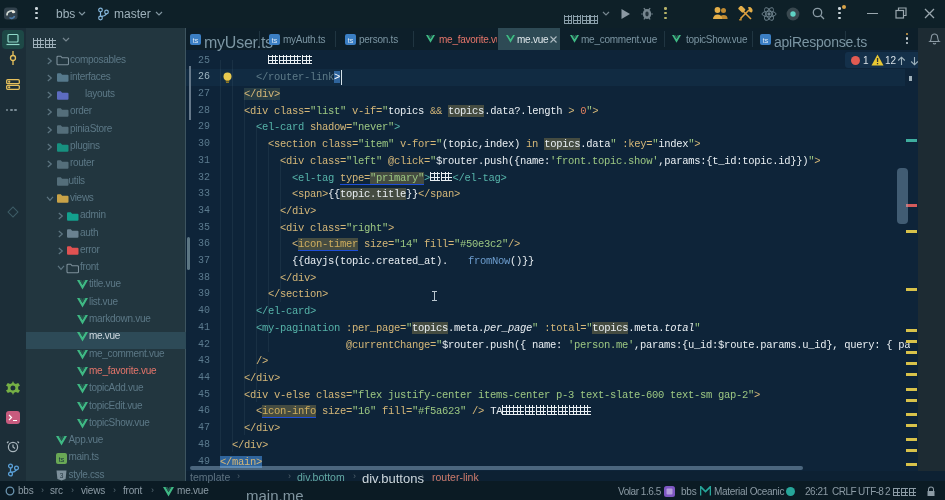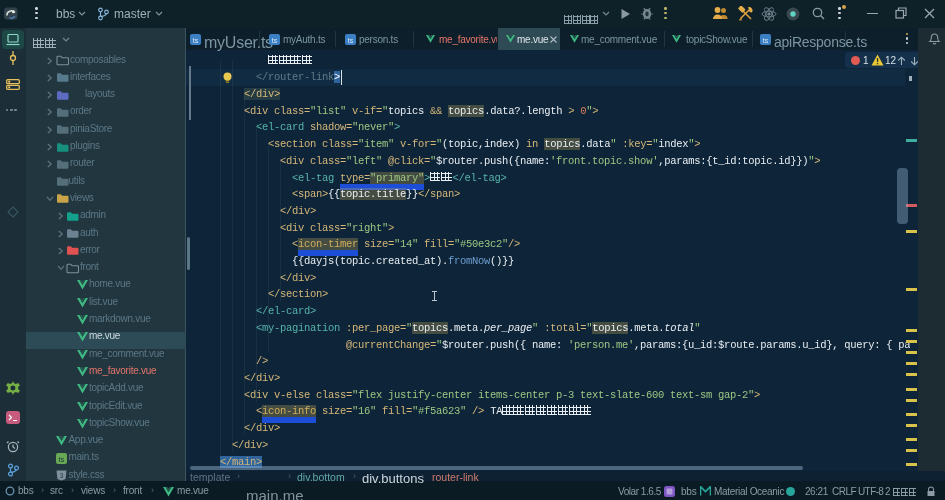--- a/index.html
+++ b/index.html
@@ -28,25 +28,25 @@
 .ck9{width:8px;height:9px;margin-right:.8px;vertical-align:-0.5px;}
 
 #code{position:absolute;left:220px;top:52.65px;width:690px;overflow:hidden;}
 #code pre{margin:0;font:10.5px/16.7px "Liberation Mono",monospace;letter-spacing:-0.3px;color:#dbe4ea;white-space:pre;}
 #gut{position:absolute;left:186px;top:52.65px;width:24px;text-align:right;}
 #gut pre{margin:0;font:10px/16.7px "Liberation Mono",monospace;color:#5b7a8e;}
 .tag{color:#d5b778;}
 .cmp{color:#56b3a9;}
 .str{color:#9cc782;}
 .num{color:#e0805f;}
-.fn{color:#6c9ccd;}
+.fn{color:#6c9ccd;margin-left:20px;}
 .dim{color:#5d7a88;}
 .it{font-style:italic;}
 .hl{background:rgba(213,181,87,.28);}
-.ul{border-bottom:6px solid #1d4ed8;}
+.ul{border-bottom:1px solid #1d4ed8;}
 .blue{background:#2f649c;}
 </style></head>
 <body>
 <div id="stage">
 <div class="abs" id="topbar"></div>
 <div class="abs" id="leftstrip"></div>
 <div class="abs" id="treehdr"></div>
 <div class="abs" id="tabrow"></div>
 <div class="abs" id="tree"></div>
 <div class="abs" id="editor"></div>
@@ -57,20 +57,47 @@
 
 <div class="abs" style="left:186px;top:69.35px;width:719px;height:16.7px;background:#112b42;"></div>
 
 <div class="abs" style="left:219.5px;top:60px;width:1px;height:400px;background:rgba(163,190,200,.08);"></div>
 <div class="abs" style="left:231.5px;top:60px;width:1px;height:392px;background:rgba(163,190,200,.08);"></div>
 <div class="abs" style="left:243.5px;top:93px;width:1px;height:342px;background:rgba(163,190,200,.08);"></div>
 <div class="abs" style="left:255.5px;top:126px;width:1px;height:276px;background:rgba(163,190,200,.08);"></div>
 <div class="abs" style="left:267.5px;top:143px;width:1px;height:209px;background:rgba(163,190,200,.08);"></div>
 <div class="abs" style="left:279.5px;top:160px;width:1px;height:142px;background:rgba(163,190,200,.08);"></div>
 
+<div id="gut">
+      <pre>25
+<span style="color:#9fb6c2">26</span>
+27
+28
+29
+30
+31
+32
+33
+34
+35
+36
+37
+38
+39
+40
+41
+42
+43
+44
+45
+46
+47
+48
+49</pre>
+    </div>
 
 <div id="code">
       <pre style="color:#e8eef2">        <span class="cjk ck10"></span><span class="cjk ck10"></span><span class="cjk ck10"></span><span class="cjk ck10"></span>
 <span class="dim">      &lt;/router-link</span><span class="blue" style="color:#fff">&gt;</span>
 <span class="tag">    <span style="background:rgba(150,170,120,.18)">&lt;/div&gt;</span></span>
 <span class="tag">    &lt;div class=</span><span class="str">"list"</span><span class="tag"> v-if=</span><span class="str">"</span>topics <span class="tag">&amp;&amp;</span> <span class="hl">topics</span>.data?.length <span class="tag">&gt;</span> <span class="num">0</span><span class="str">"</span><span class="tag">&gt;</span>
 <span class="cmp">      &lt;el-card</span><span class="tag"> shadow=</span><span class="str">"never"</span><span class="cmp">&gt;</span>
 <span class="tag">        &lt;section class=</span><span class="str">"item"</span><span class="tag"> v-for=</span><span class="str">"</span>(topic,index) <span class="tag">in</span> <span class="hl">topics</span>.data<span class="str">"</span><span class="tag"> :key=</span><span class="str">"</span>index<span class="str">"</span><span class="tag">&gt;</span>
 <span class="tag">          &lt;div class=</span><span class="str">"left"</span><span class="tag"> @click=</span><span class="str">"</span>$router.push({name:<span class="str">'front.topic.show'</span>,params:{t_id:topic.id}})<span class="str">"</span><span class="tag">&gt;</span>
 <span class="cmp">            &lt;el-tag</span><span class="tag"> </span><span class="tag ul">type=</span><span class="str ul"><span class="hl">"primary"</span></span><span class="cmp">&gt;</span><span class="cjk ck10" style="color:#e8eef2"></span><span class="cjk ck10" style="color:#e8eef2"></span><span class="cmp">&lt;/el-tag&gt;</span>
@@ -366,21 +393,21 @@
       <path d="M1 1.8 L4 5.3 L7 1.8" stroke="#5e7682" stroke-width="1.2" fill="none"></path>
     </svg>
 <svg class="abs" style="left:66px;top:262.6px" width="13" height="11">
       <path d="M1 2.2 a1 1 0 0 1 1-1 h2.8 l1.3 1.6 h5.4 a1 1 0 0 1 1 1 v5 a1 1 0 0 1-1 1 h-9.5 a1 1 0 0 1-1-1 Z" fill="none" stroke="#7d909b" stroke-width="1.1"></path>
     </svg>
 <div class="abs" style="left:80px;top:261.1px;font-size:10px;letter-spacing:-0.3px;color:#5c7886">front</div>
 <svg class="abs" style="left:77px;top:280.4px" width="11" height="10">
       <path d="M0 0 H2.6 L5.5 4.9 L8.4 0 H11 L5.5 9.4 Z" fill="#3fb984"></path>
       <path d="M2.6 0 H4.5 L5.5 1.7 L6.5 0 H8.4 L5.5 4.9 Z" fill="#26584e"></path>
     </svg>
-<div class="abs" style="left:89px;top:278.4px;font-size:10px;letter-spacing:-0.3px;color:#5c7886">home.vue</div>
+<div class="abs" style="left:89px;top:278.4px;font-size:10px;letter-spacing:-0.3px;color:#5c7886">title.vue</div>
 <svg class="abs" style="left:77px;top:297.7px" width="11" height="10">
       <path d="M0 0 H2.6 L5.5 4.9 L8.4 0 H11 L5.5 9.4 Z" fill="#3fb984"></path>
       <path d="M2.6 0 H4.5 L5.5 1.7 L6.5 0 H8.4 L5.5 4.9 Z" fill="#26584e"></path>
     </svg>
 <div class="abs" style="left:89px;top:295.7px;font-size:10px;letter-spacing:-0.3px;color:#5c7886">list.vue</div>
 <svg class="abs" style="left:77px;top:315.0px" width="11" height="10">
       <path d="M0 0 H2.6 L5.5 4.9 L8.4 0 H11 L5.5 9.4 Z" fill="#3fb984"></path>
       <path d="M2.6 0 H4.5 L5.5 1.7 L6.5 0 H8.4 L5.5 4.9 Z" fill="#26584e"></path>
     </svg>
 <div class="abs" style="left:89px;top:313.0px;font-size:10px;letter-spacing:-0.3px;color:#5c7886">markdown.vue</div>

